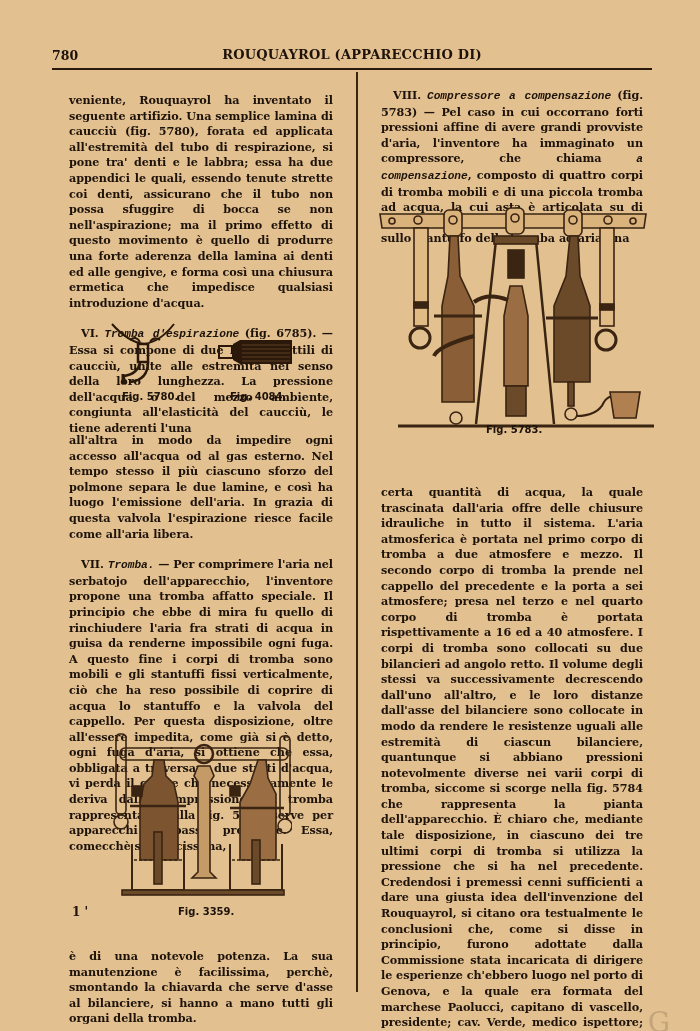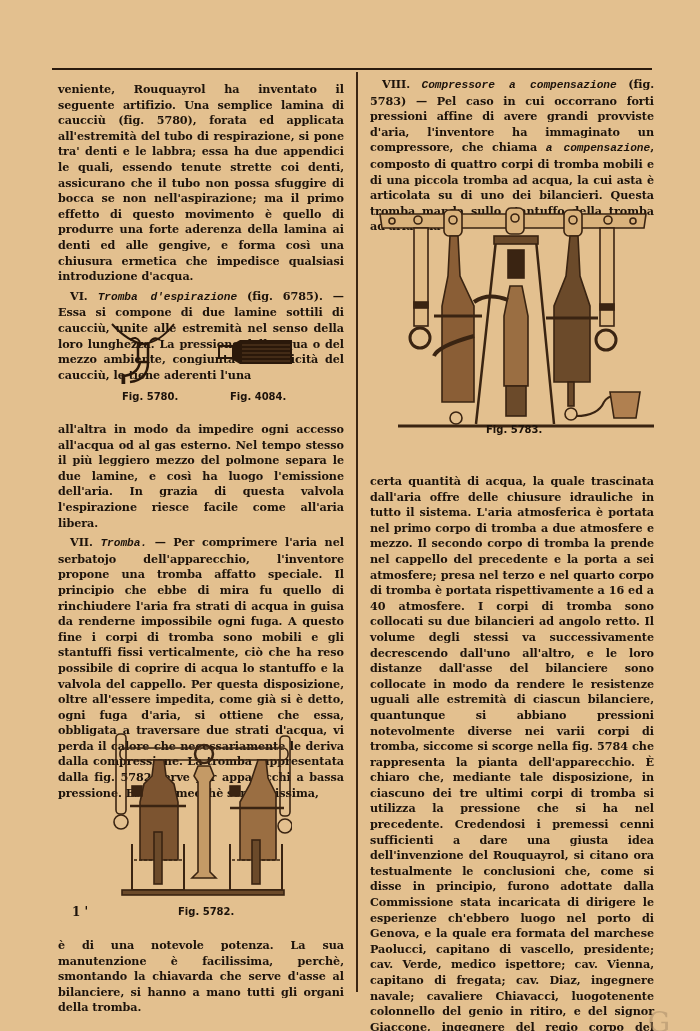--- a/index.html
+++ b/index.html
@@ -22,37 +22,41 @@
     background: #2a1a0e;
   }
   .col-rule {
     position: absolute; left: 356px; top: 72px; width: 1.5px; height: 920px;
     background: #3b2614;
   }
   .col {
     position: absolute; font-size: 11.2px; line-height: 15.6px;
     font-weight: bold; text-align: justify; letter-spacing: -0.05px;
   }
-  .col p { margin: 4px; }
+  .col p { margin: 15px; }
   .col .indent { text-indent: 12px; }
   .col em { font-style: italic; font-family: Liberation Mono, monospace; }
   .left { left: 54px; width: 294px; }
   .right { left: 366px; width: 292px; }
   .fig-caption {
     position: absolute; font-size: 10px; font-weight: bold; font-family: "DejaVu Sans", "Liberation Sans", sans-serif;
   }
   .fig { position: absolute; }
   .stray { position: absolute; font-weight: bold; font-size: 12px; }
   .watermark { position: absolute; right: 30px; bottom: -8px; font-size: 28px; color: #a68a66; opacity: .5; font-family: "DejaVu Serif", serif; }
 </style>
 </head>
 <body>
 
 <div class="page">
 
+  <div class="header">
+    <span class="num">780</span>
+    <span class="title">ROUQUAYROL (APPARECCHIO DI)</span>
+  </div>
   <div class="header-rule"></div>
   <div class="col-rule"></div>
 
   <div class="col left" style="top:78px;">
     <p>veniente, Rouquayrol ha inventato il seguente artifizio. Una semplice lamina di caucciù (fig. 5780), forata ed applicata all'estremità del tubo di respirazione, si pone tra' denti e le labbra; essa ha due appendici le quali, essendo tenute strette coi denti, assicurano che il tubo non possa sfuggire di bocca se non nell'aspirazione; ma il primo effetto di questo movimento è quello di produrre una forte aderenza della lamina ai denti ed alle gengive, e forma così una chiusura ermetica che impedisce qualsiasi introduzione d'acqua.</p>
     <p class="indent"><span>VI.</span> <em>Tromba d'espirazione</em><span> (fig. 6785). — Essa si compone di due lamine sottili di caucciù, unite alle estremità nel senso della loro lunghezza. La pressione dell'acqua o del mezzo ambiente, congiunta all'elasticità del caucciù, le tiene aderenti l'una</span></p>
   </div>
 
   <svg class="fig" style="left:110px;top:322px;" width="70" height="62" viewBox="0 0 70 62">
     <path d="M2 2 Q 18 20 34 22 Q 50 20 64 2" fill="none" stroke="#2a180a" stroke-width="2"></path>
@@ -71,21 +75,21 @@
       <line x1="24" y1="7" x2="72" y2="7"></line>
         <line x1="24" y1="11" x2="72" y2="11"></line>
       <line x1="24" y1="15" x2="72" y2="15"></line>
         <line x1="24" y1="19" x2="72" y2="19"></line>
       <line x1="24" y1="23" x2="72" y2="23"></line>
     </g>
   </svg>
   <div class="fig-caption" style="left:230px;top:391px;">Fig. 4084.</div>
 
   <div class="col left" style="top:418px;">
-    <p>all'altra in modo da impedire ogni accesso all'acqua od al gas esterno. Nel tempo stesso il più leggiero mezzo del polmone separa le due lamine, e così ha luogo l'emissione dell'aria. In grazia di questa valvola l'espirazione riesce facile come all'aria libera.</p>
+    <p>all'altra in modo da impedire ogni accesso all'acqua od al gas esterno. Nel tempo stesso il più ciascuno sforzo del polmone separa le due lamine, e così ha luogo l'emissione dell'aria. In grazia di questa valvola l'espirazione riesce facile come all'aria libera.</p>
     <p class="indent"><span>VII.</span> <em>Tromba.</em><span> — Per comprimere l'aria nel serbatojo dell'apparecchio, l'inventore propone una tromba affatto speciale. Il principio che ebbe di mira fu quello di rinchiudere l'aria fra strati di acqua in guisa da renderne impossibile ogni fuga. A questo fine i corpi di tromba sono mobili e gli stantuffi fissi verticalmente, ciò che ha reso possibile di coprire di acqua lo stantuffo e la valvola del cappello. Per questa disposizione, oltre all'essere impedita, come già si è detto, ogni fuga d'aria, si ottiene che essa, obbligata a traversare due strati d'acqua, vi perda il calore che necessariamente le deriva dalla compressione. La tromba rappresentata dalla fig. 5782 serve per apparecchi a bassa pressione. Essa, comecchè semplicissima,</span></p>
   </div>
 
   <svg class="fig" style="left:112px;top:732px;" width="180" height="168" viewBox="0 0 180 168">
     <g fill="none" stroke="#3a2412" stroke-width="1.6">
 
       <rect x="4" y="2" width="10" height="80" rx="4"></rect>
       <circle cx="9" cy="90" r="7"></circle>
 
       <rect x="168" y="4" width="10" height="80" rx="4"></rect>
@@ -109,21 +113,21 @@
       <line x1="22" y1="128" x2="70" y2="128" stroke-dasharray="3 2"></line>
       <line x1="120" y1="128" x2="168" y2="128" stroke-dasharray="3 2"></line>
 
       <rect x="42" y="100" width="8" height="52" fill="#6b4a2a"></rect>
       <rect x="140" y="108" width="8" height="44" fill="#6b4a2a"></rect>
 
       <rect x="10" y="158" width="162" height="5" fill="#6b4a2a"></rect>
     </g>
   </svg>
   <div class="stray" style="left:72px;top:905px;">1 '</div>
-  <div class="fig-caption" style="left:178px;top:906px;">Fig. 5782.</div>
+  <div class="fig-caption" style="left:178px;top:906px;">Fig. 3359.</div>
 
   <div class="col left" style="top:934px;">
     <p>è di una notevole potenza. La sua manutenzione è facilissima, perchè, smontando la chiavarda che serve d'asse al bilanciere, si hanno a mano tutti gli organi della tromba.</p>
   </div>
 
   <div class="col right" style="top:73px;">
     <p class="indent"><span>VIII.</span> <em>Compressore a compensazione</em><span> (fig. 5783) — Pel caso in cui occorrano forti pressioni affine di avere grandi provviste d'aria, l'inventore ha immaginato un compressore, che chiama </span><em>a compensazione</em><span>, composto di quattro corpi di tromba mobili e di una piccola tromba ad acqua, la cui asta è articolata su di uno dei bilancieri. Questa tromba manda sullo stantuffo della tromba ad aria una</span></p>
   </div>
 
   <svg class="fig" style="left:378px;top:206px;" width="280" height="222" viewBox="0 0 280 222">

